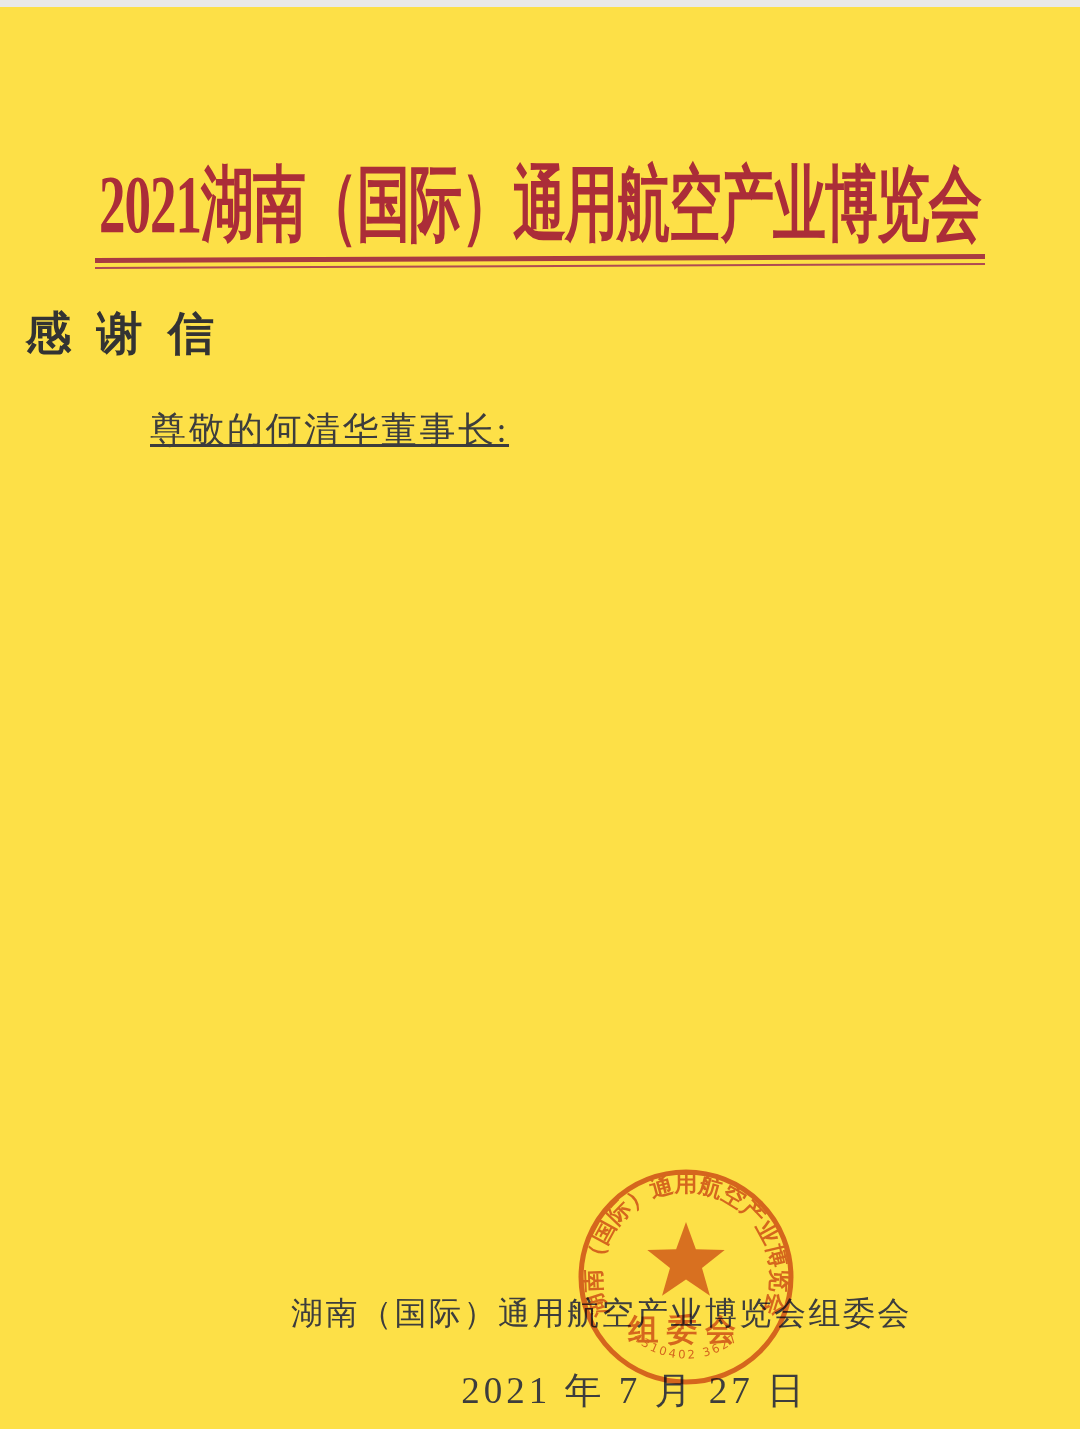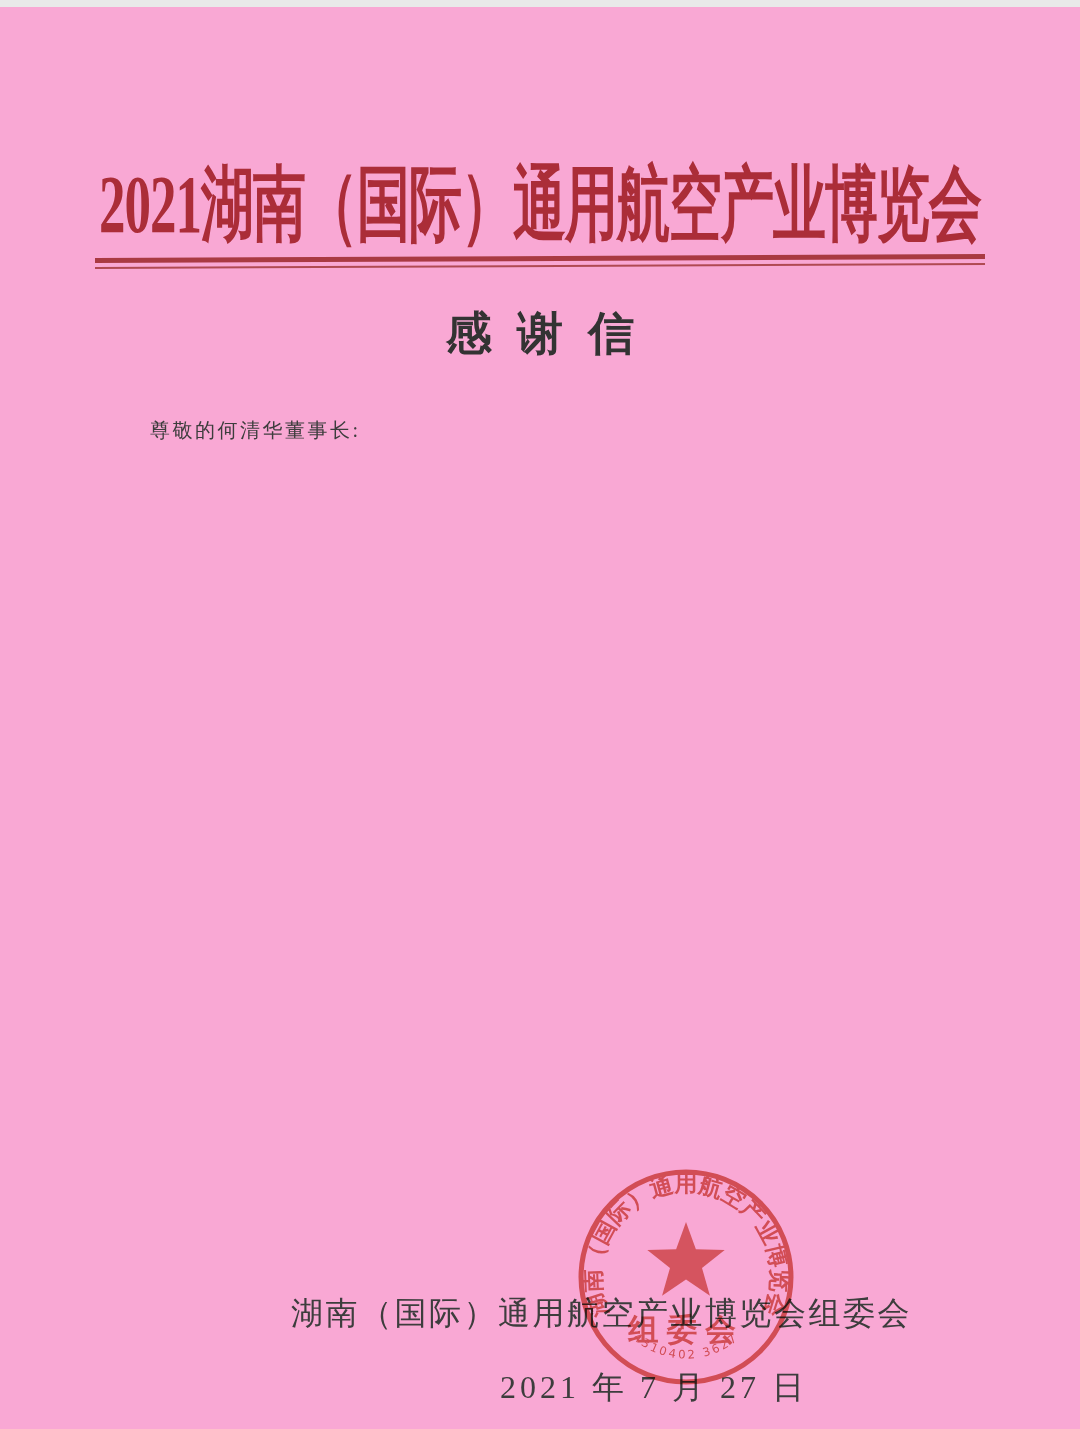--- a/index.html
+++ b/index.html
@@ -1,21 +1,21 @@
 <!DOCTYPE html>
 <html><head>
 <meta charset="utf-8">
 <style>
   html, body { margin: 0; padding: 0; background: #c8c8c8; }
   .page {
     position: relative;
     width: 1080px;
     height: 1429px;
     margin: 0 auto;
-    background: #f9a8d4;
+    background: #fde047;
     overflow: hidden;
     font-family: "Liberation Serif", "DejaVu Serif", serif;
   }
   .scan-edge {
     position: absolute; top: 0; left: 0; right: 0; height: 7px;
     background: #e9e9e9;
   }
   .header-title {
     position: absolute;
     top: 150px; left: 0; width: 100%;
@@ -33,49 +33,50 @@
     top: 256px; left: 95px; right: 95px;
     height: 4px;
     border-top: 5px solid #a93a42;
     border-bottom: 2px solid #b04a52;
     transform: rotate(-0.25deg);
   }
   .letter-title {
     position: absolute;
     top: 303px; left: 0; width: 100%;
     margin: 0;
-    text-align: center;
+    text-align: left;
     text-indent: 0.55em;
     letter-spacing: 0.55em;
     font-size: 46px;
     font-weight: bold;
     color: #333333;
   }
   .letter-body {
     position: absolute;
     top: 404px; left: 150px; width: 782px;
-    font-size: 20px;
+    font-size: 36px;
     line-height: 52.6px;
     letter-spacing: 2.5px;
     color: #3d3d3d;
     text-align: justify;
+    text-decoration: underline;
   }
   .letter-body p { margin: 0; }
   .letter-body p.para { text-indent: 2em; }
   .signature {
     position: absolute;
     top: 1292px; right: 168px;
     font-size: 32px;
     letter-spacing: 2.5px;
     color: #3d3d3d;
   }
   .date {
     position: absolute;
     top: 1366px; right: 272px;
-    font-size: 32px;
+    font-size: 37px;
     letter-spacing: 4px;
     color: #3d3d3d;
   }
   .stamp {
     position: absolute;
     left: 578px; top: 1169px;
     width: 216px; height: 216px;
     opacity: 0.85;
     mix-blend-mode: multiply;
   }

